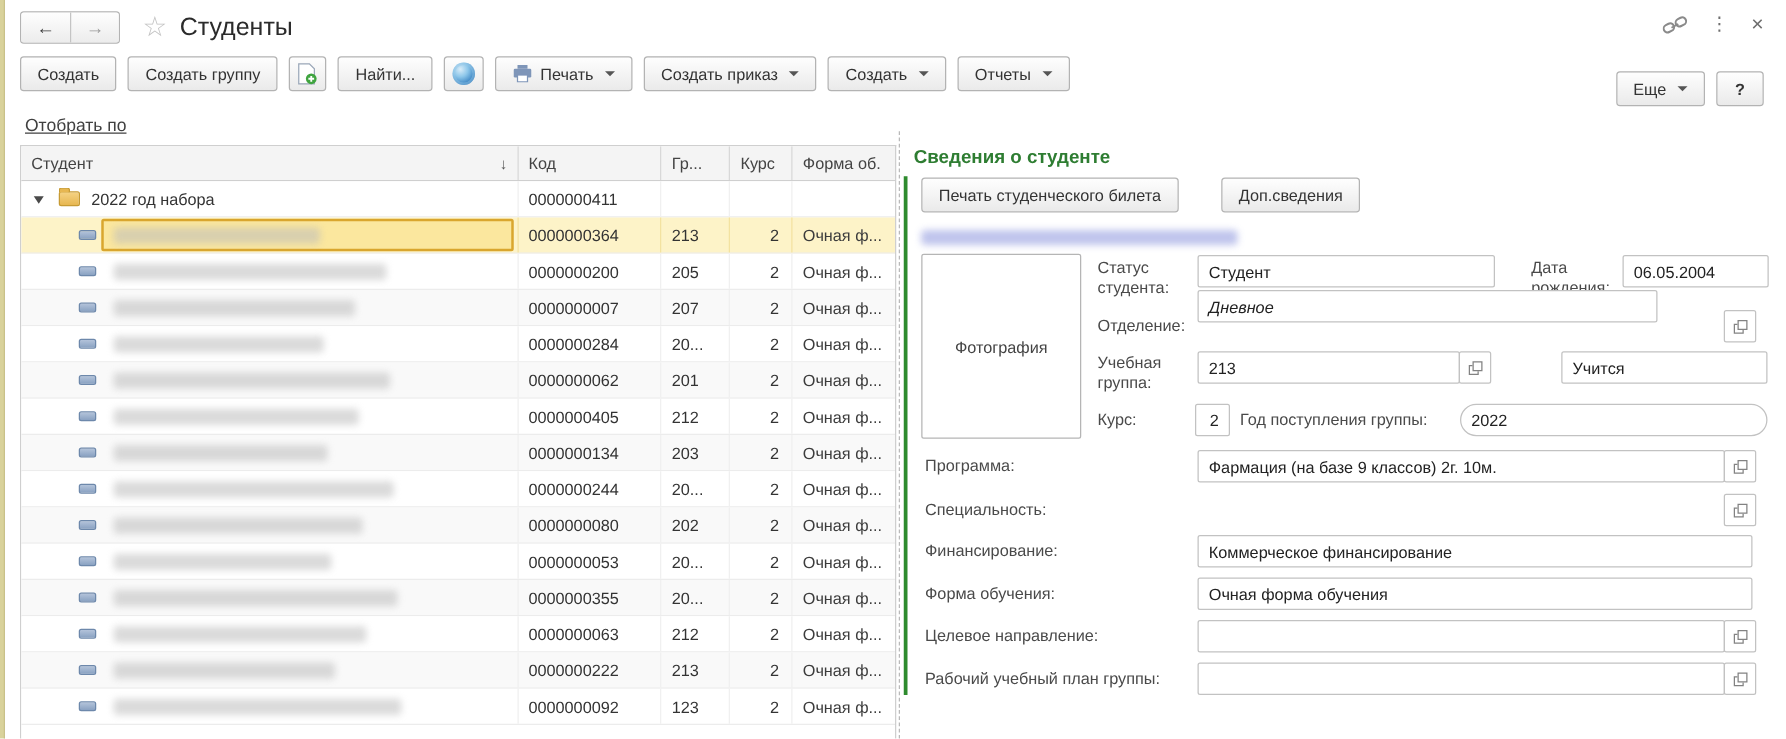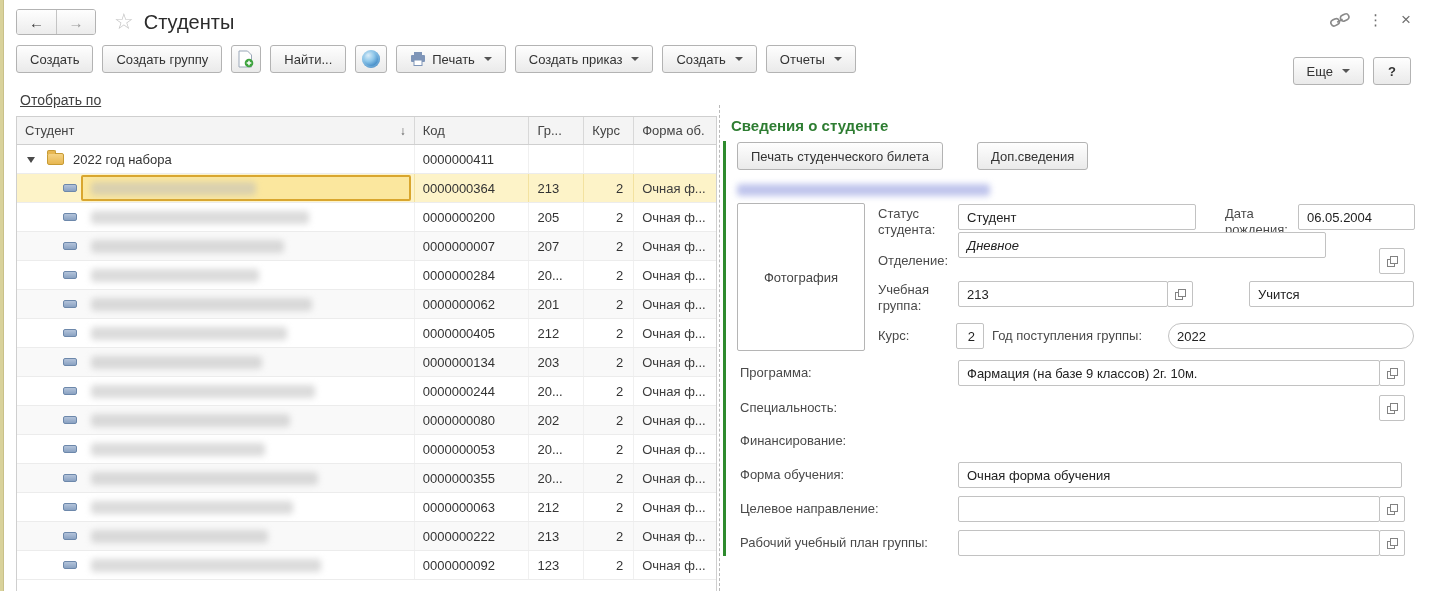--- a/index.html
+++ b/index.html
@@ -402,20 +402,21 @@
   <div class="choose" style="left:1379px; top:360px;">
     <span class="sq2"></span>
   </div>
 
   <div class="flabel" style="left:740px; top:400px;">Специальность:</div>
   <div class="choose" style="left:1379px; top:395px;">
     <span class="sq2"></span>
   </div>
 
   <div class="flabel" style="left:740px; top:433px;">Финансирование:</div>
+  <div class="inp" style="left:958px; top:428px; width:444px;">Коммерческое финансирование</div>
 
   <div class="flabel" style="left:740px; top:467px;">Форма обучения:</div>
   <div class="inp" style="left:958px; top:462px; width:444px;">Очная форма обучения</div>
 
   <div class="flabel" style="left:740px; top:501px;">Целевое направление:</div>
   <div class="inp" style="left:958px; top:496px; width:422px;"></div>
   <div class="choose" style="left:1379px; top:496px;">
     <span class="sq2"></span>
   </div>
 

